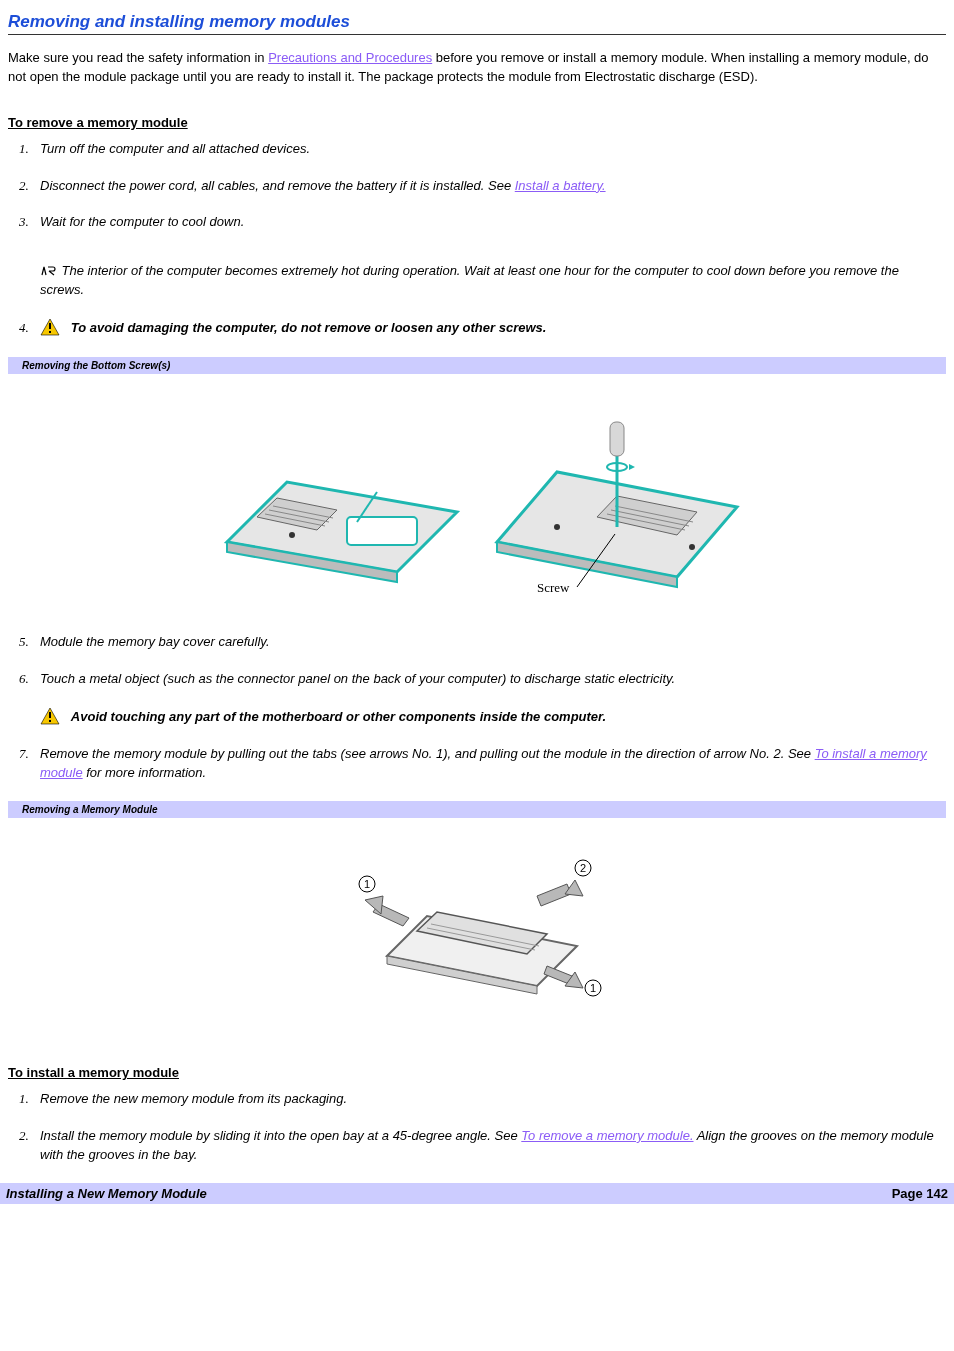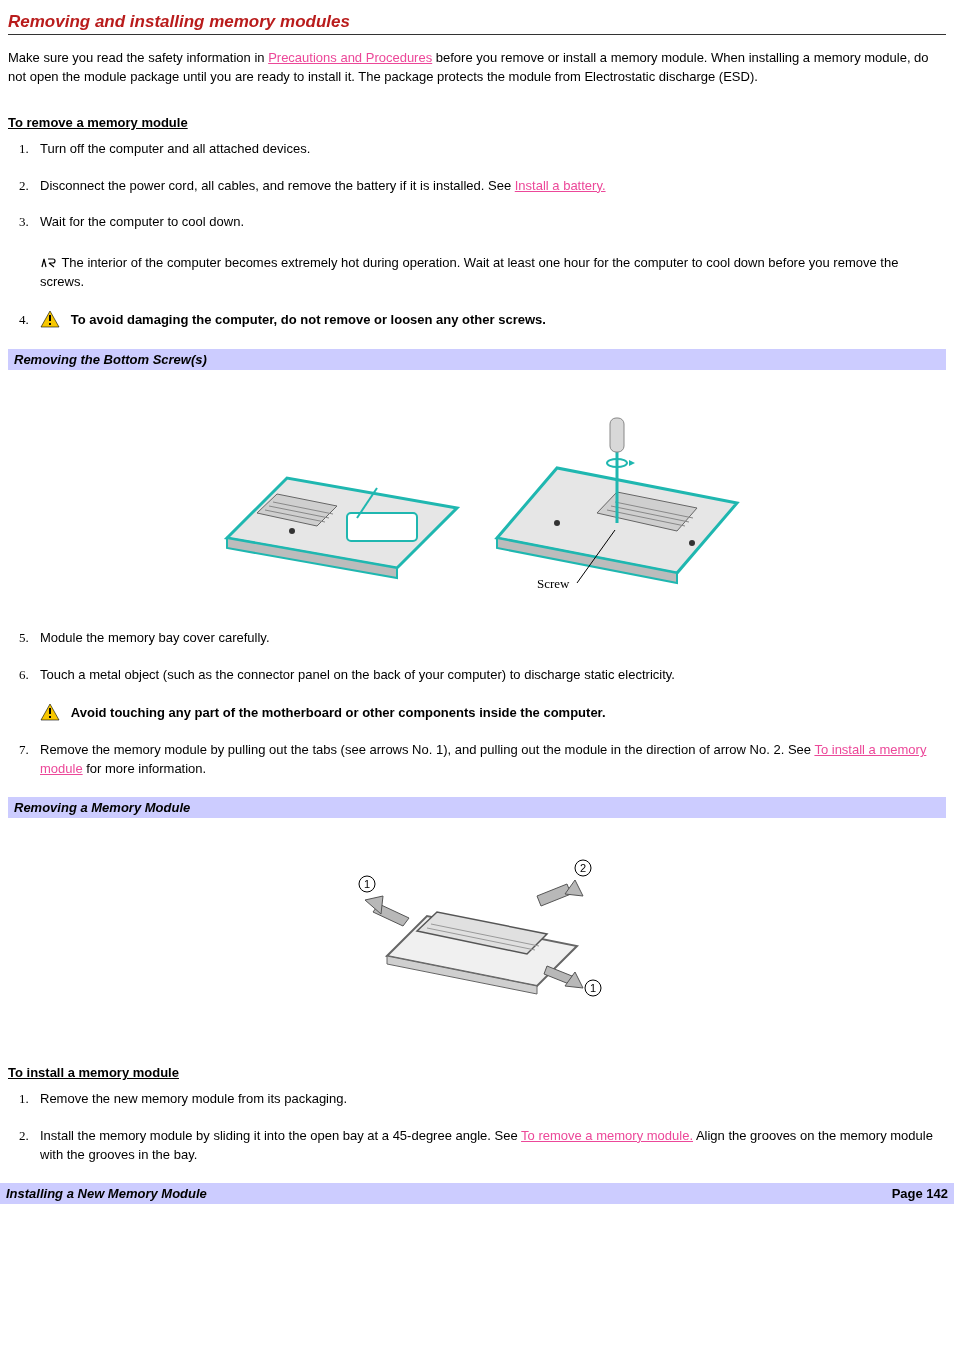--- a/index.html
+++ b/index.html
@@ -1,29 +1,29 @@
 <!DOCTYPE html>
 <html><head>
 <meta charset="utf-8">
 <style>
   body { font-family: Verdana, Geneva, sans-serif; font-size: 13px; color: #000; margin: 0; padding: 8px 8px 0 8px; background: #fff; }
-  h1.main-title { color: #b91c1c; font-size: 17px; font-weight: bold; font-style: italic; margin: 4px 0 2px 0; }
+  h1.main-title { color: #1d4ed8; font-size: 17px; font-weight: bold; font-style: italic; margin: 4px 0 2px 0; }
   hr.title-rule { border: none; border-top: 1px solid #333; margin: 0 0 14px 0; }
   p { margin: 0 0 14px 0; line-height: 1.45; }
-  a { color: #ec4899; text-decoration: underline; }
+  a { color: #8b5cf6; text-decoration: underline; }
   .section-heading { font-weight: bold; margin: 28px 0 10px 0; text-decoration: underline; }
   ol { margin: 0 0 0 24px; padding: 0; }
-  ol > li { margin: 0 0 18px 0; padding-left: 8px; line-height: 1.45; }
+  ol > li { margin: 0 0 18px 0; padding-left: 8px; line-height: 1.45; font-style: italic; }
   ol > li::marker { font-family: "Times New Roman", serif; font-size: 13px; }
-  .note-block { margin-top: 22px; }
+  .note-block { margin-top: 30px; }
   .note-icon, .warn-icon { display: inline-block; vertical-align: middle; }
   .note-icon svg, .warn-icon svg { vertical-align: -3px; }
   .warn-row { margin: 18px 0 8px 0; }
   .warn-row b { vertical-align: middle; }
-  .figure-caption { background: #ccccff; font-weight: bold; font-style: italic; padding: 3px 6px; margin: 4px 0 0 0; font-size: 13px; }
+  .figure-caption { background: #ccccff; font-weight: bold; font-style: italic; padding: 3px 14px; margin: 4px 0 0 0; font-size: 10px; }
   .figure-area { text-align: center; padding: 18px 0 28px 0; }
   .footer-bar { background: #ccccff; padding: 3px 6px; margin: 18px -8px 0 -8px; display: flex; justify-content: space-between; font-weight: bold; font-style: italic; font-size: 13px; }
   .footer-bar .page { font-style: normal; font-weight: bold; font-size: 13px; }
 </style>
 </head>
 <body>
 
 <h1 class="main-title">Removing and installing memory modules</h1>
 <hr class="title-rule">
 

